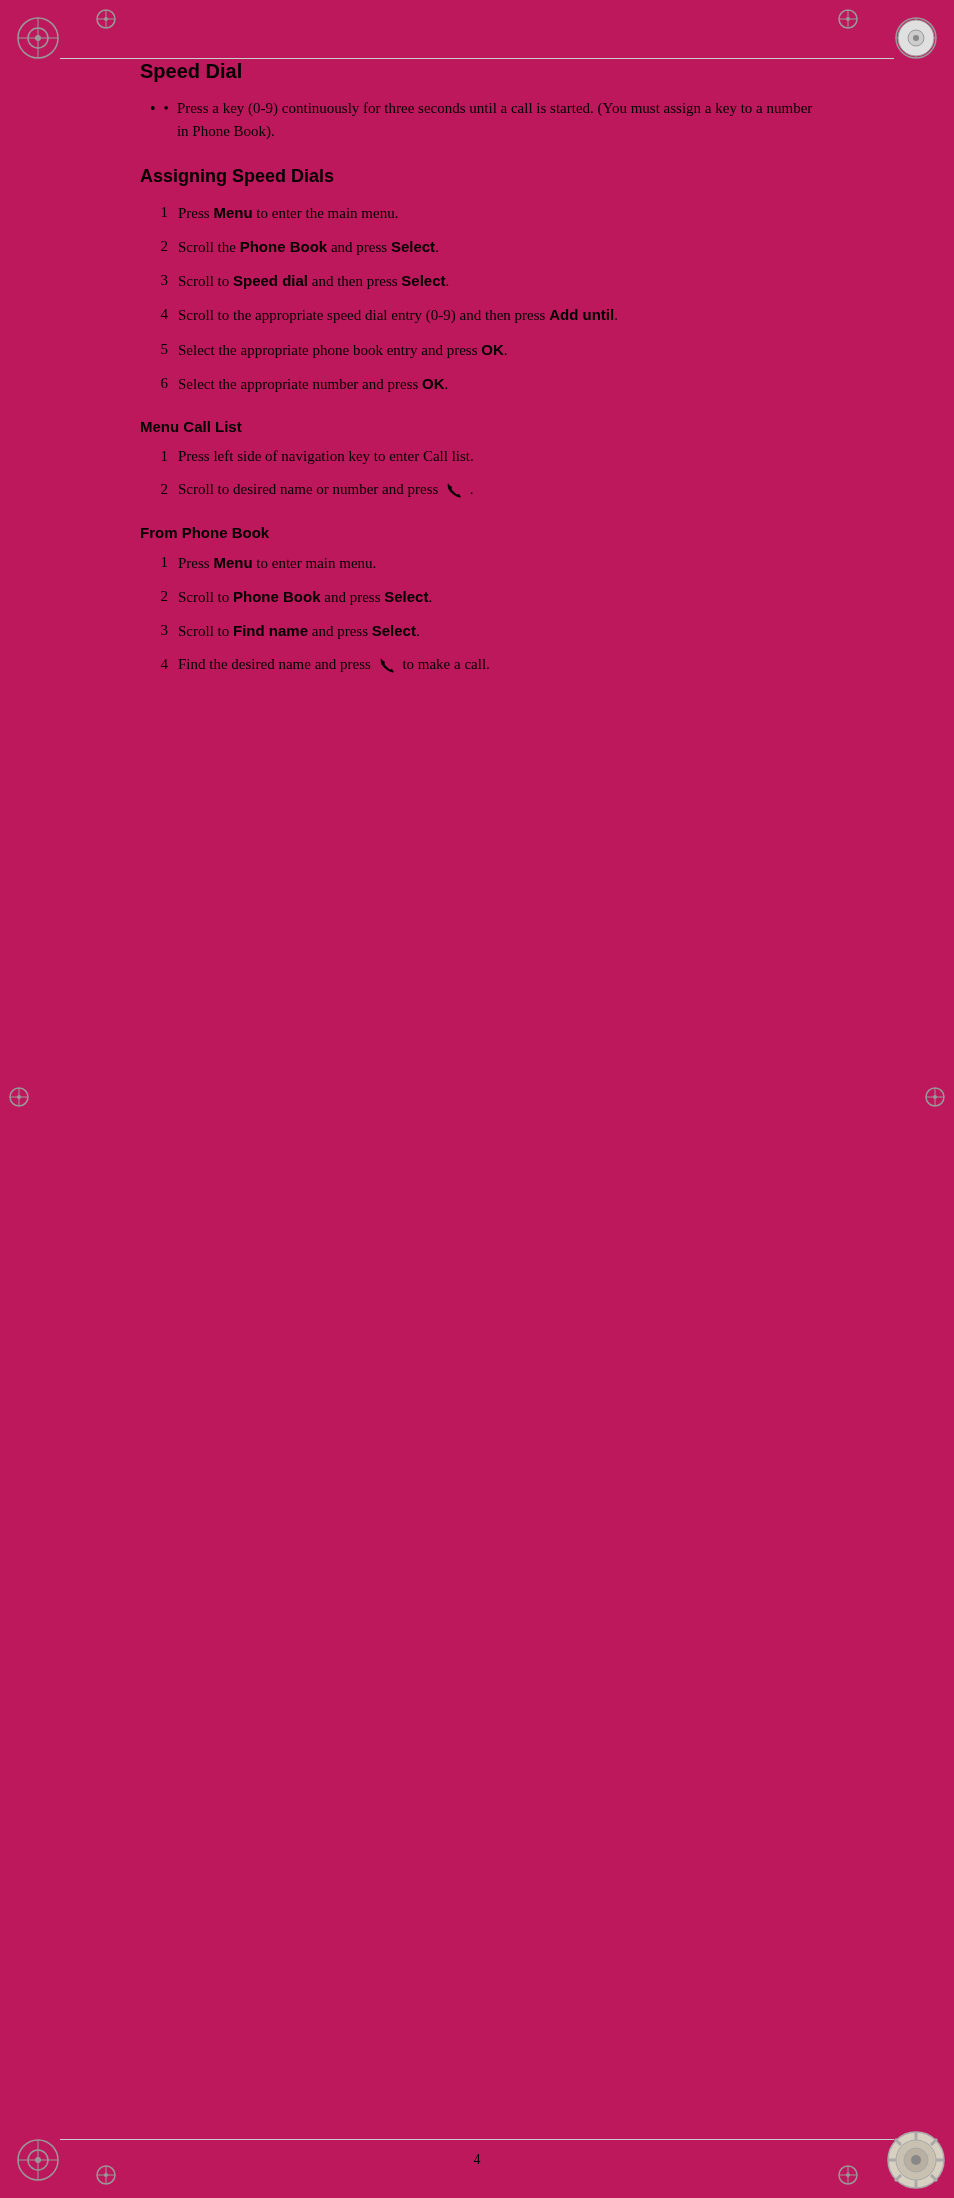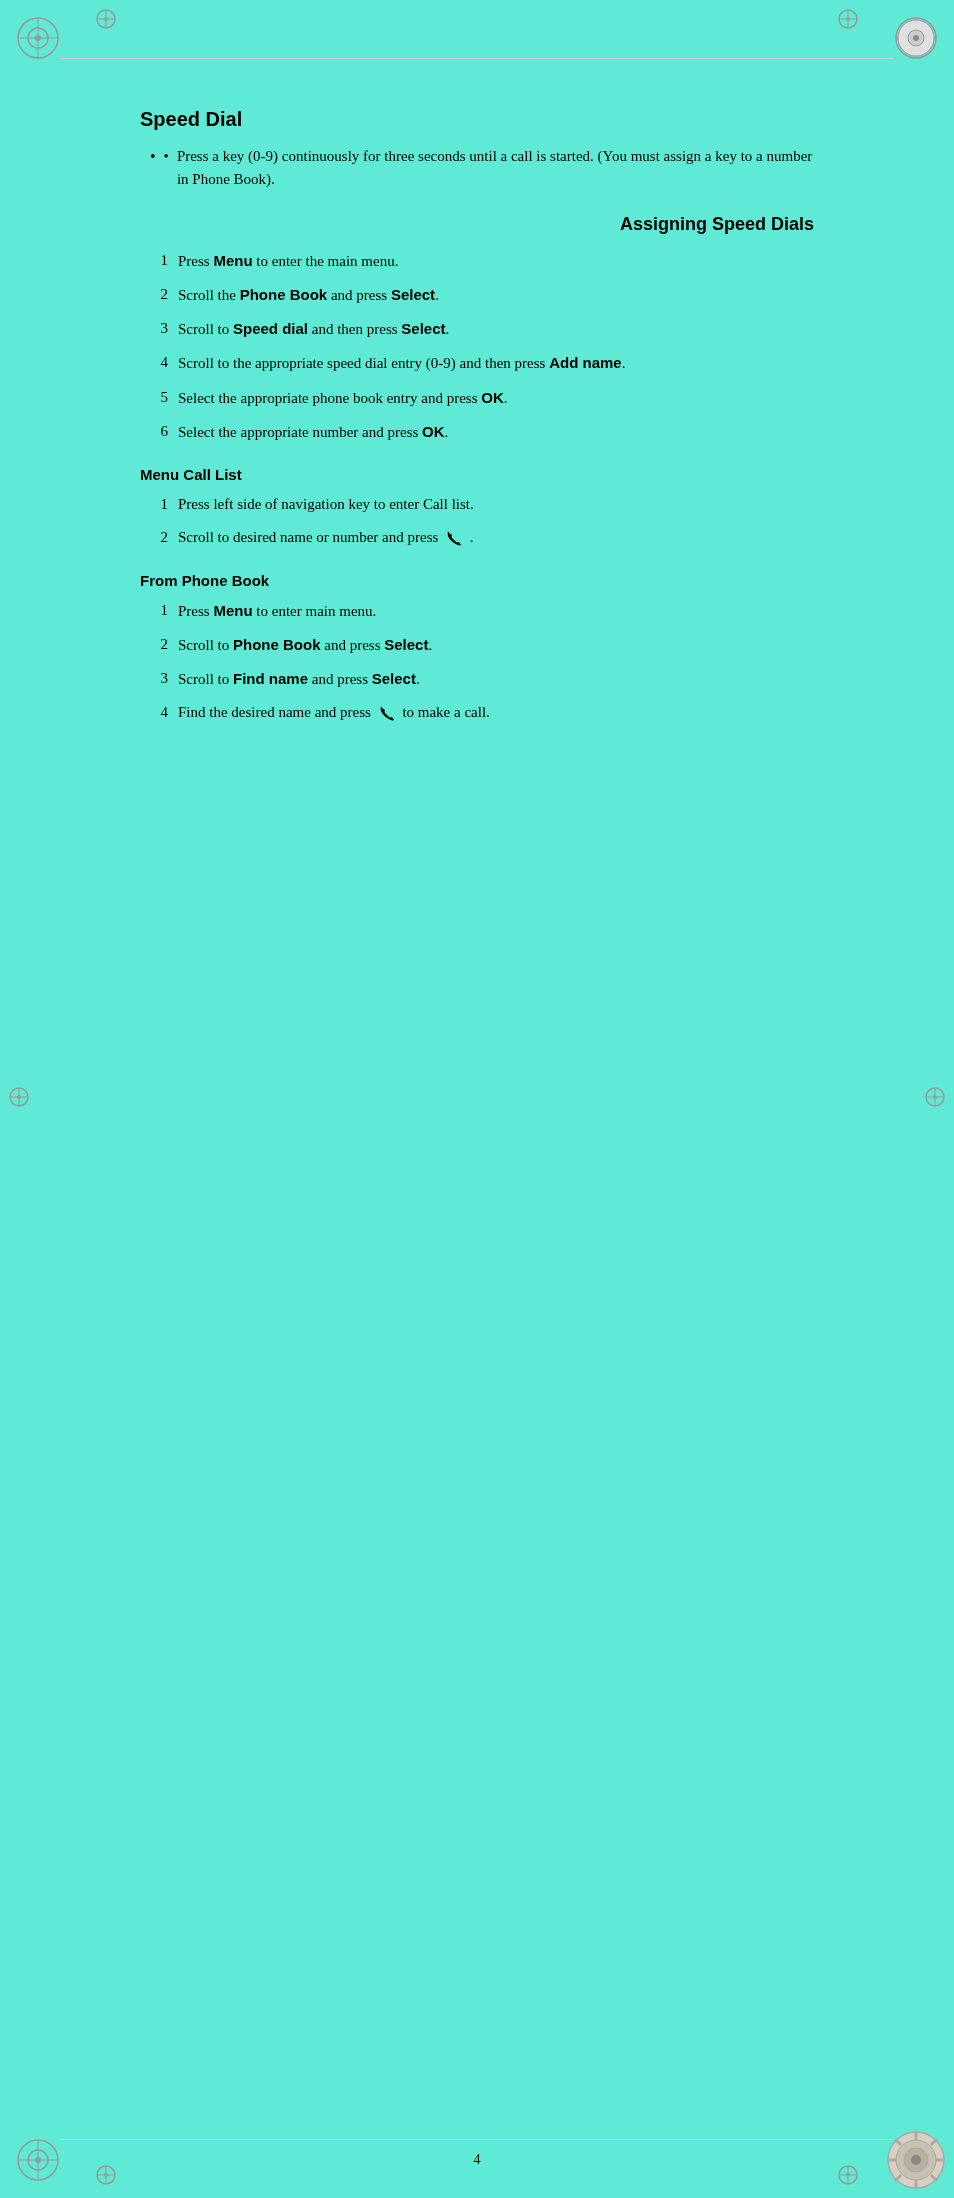--- a/index.html
+++ b/index.html
@@ -10,23 +10,23 @@
       font-size: 15px;
       color: #000;
       width: 954px;
       min-height: 2198px;
       position: relative;
     }
 
     .page {
       width: 954px;
       min-height: 2198px;
-      background: #5eead4;
+      background: #be185d;
       position: relative;
-      padding: 88px 140px 80px 140px;
+      padding: 40px 140px 80px 140px;
     }
 
     
     .corner-decoration {
       position: absolute;
       width: 60px;
       height: 60px;
       display: flex;
       align-items: center;
       justify-content: center;
@@ -98,21 +98,20 @@
       margin-bottom: 14px;
       margin-top: 0;
     }
 
     h2.section-subtitle {
       font-family: Arial, Helvetica, sans-serif;
       font-size: 18px;
       font-weight: bold;
       margin-bottom: 14px;
       margin-top: 22px;
-      text-align: right;
     }
 
     h3.section-subhead {
       font-family: Arial, Helvetica, sans-serif;
       font-size: 15px;
       font-weight: bold;
       margin-bottom: 10px;
       margin-top: 22px;
     }
 
@@ -312,21 +311,21 @@
       <li>
         <span class="step-num">2</span>
         <span class="step-text">Scroll the <span class="bold-key">Phone Book</span> and press <span class="bold-key">Select</span>.</span>
       </li>
       <li>
         <span class="step-num">3</span>
         <span class="step-text">Scroll to <span class="bold-key">Speed dial</span> and then press <span class="bold-key">Select</span>.</span>
       </li>
       <li>
         <span class="step-num">4</span>
-        <span class="step-text">Scroll to the appropriate speed dial entry (0-9) and then press <span class="bold-key">Add name</span>.</span>
+        <span class="step-text">Scroll to the appropriate speed dial entry (0-9) and then press <span class="bold-key">Add until</span>.</span>
       </li>
       <li>
         <span class="step-num">5</span>
         <span class="step-text">Select the appropriate phone book entry and press <span class="bold-key">OK</span>.</span>
       </li>
       <li>
         <span class="step-num">6</span>
         <span class="step-text">Select the appropriate number and press <span class="bold-key">OK</span>.</span>
       </li>
     </ol>

